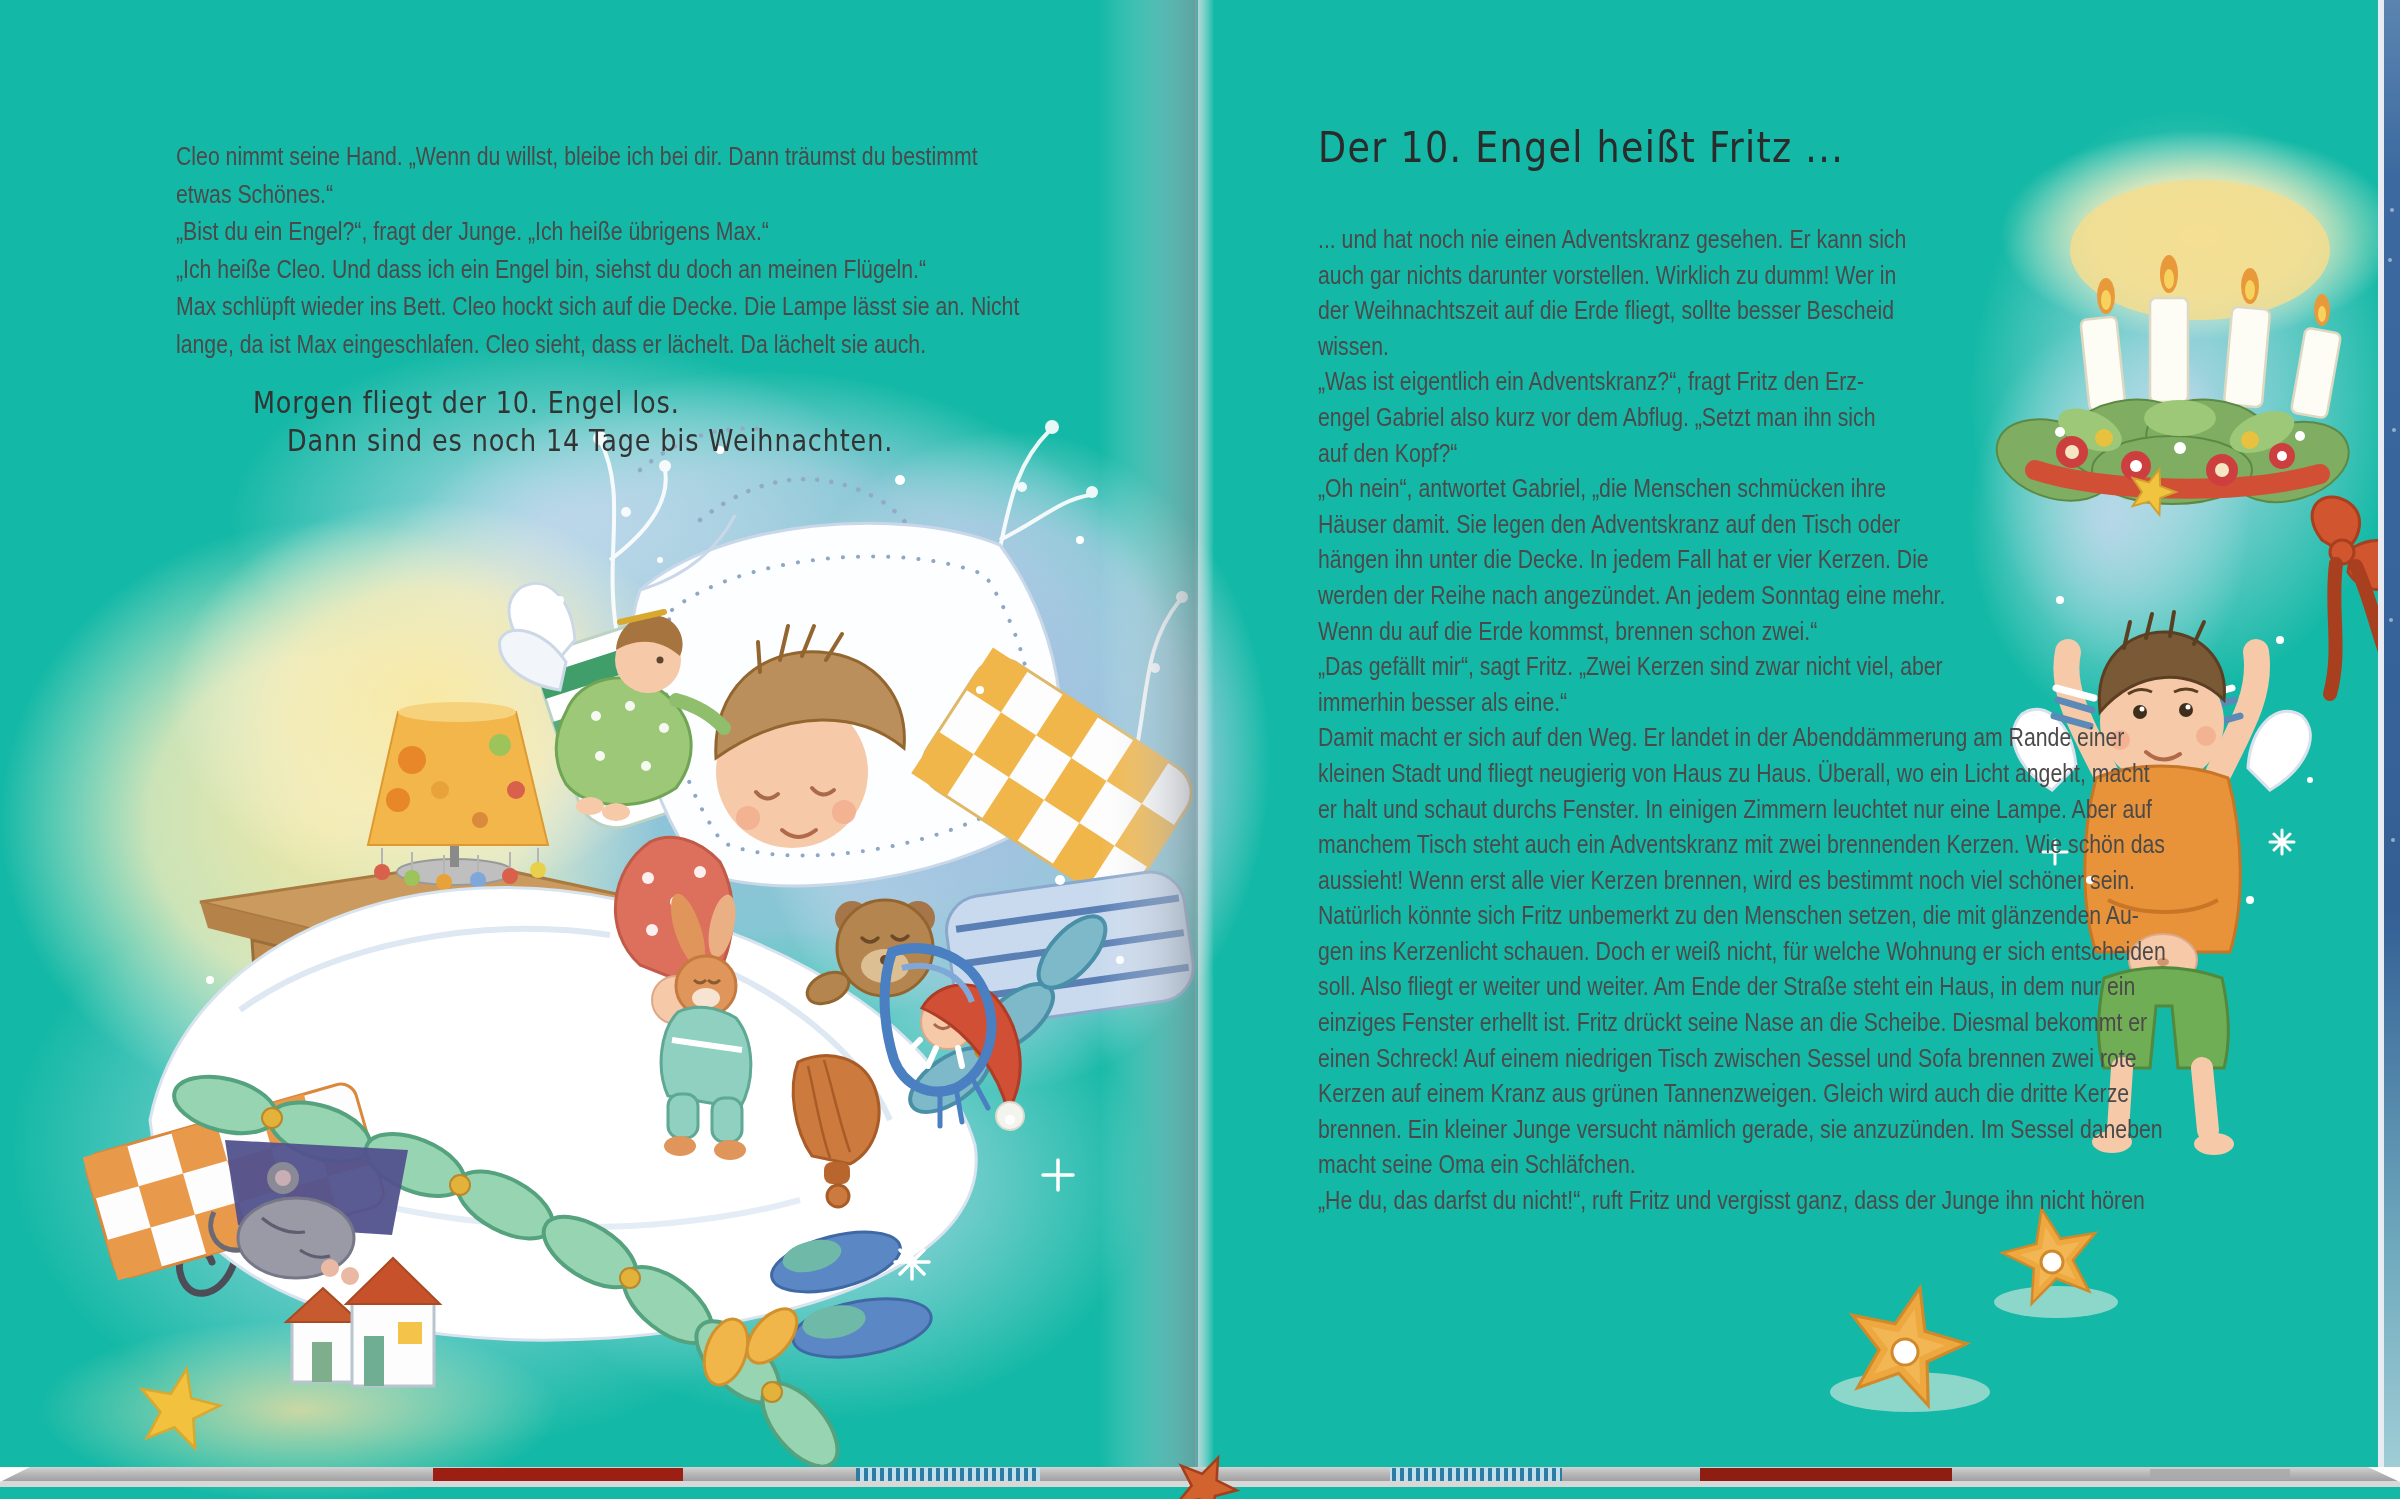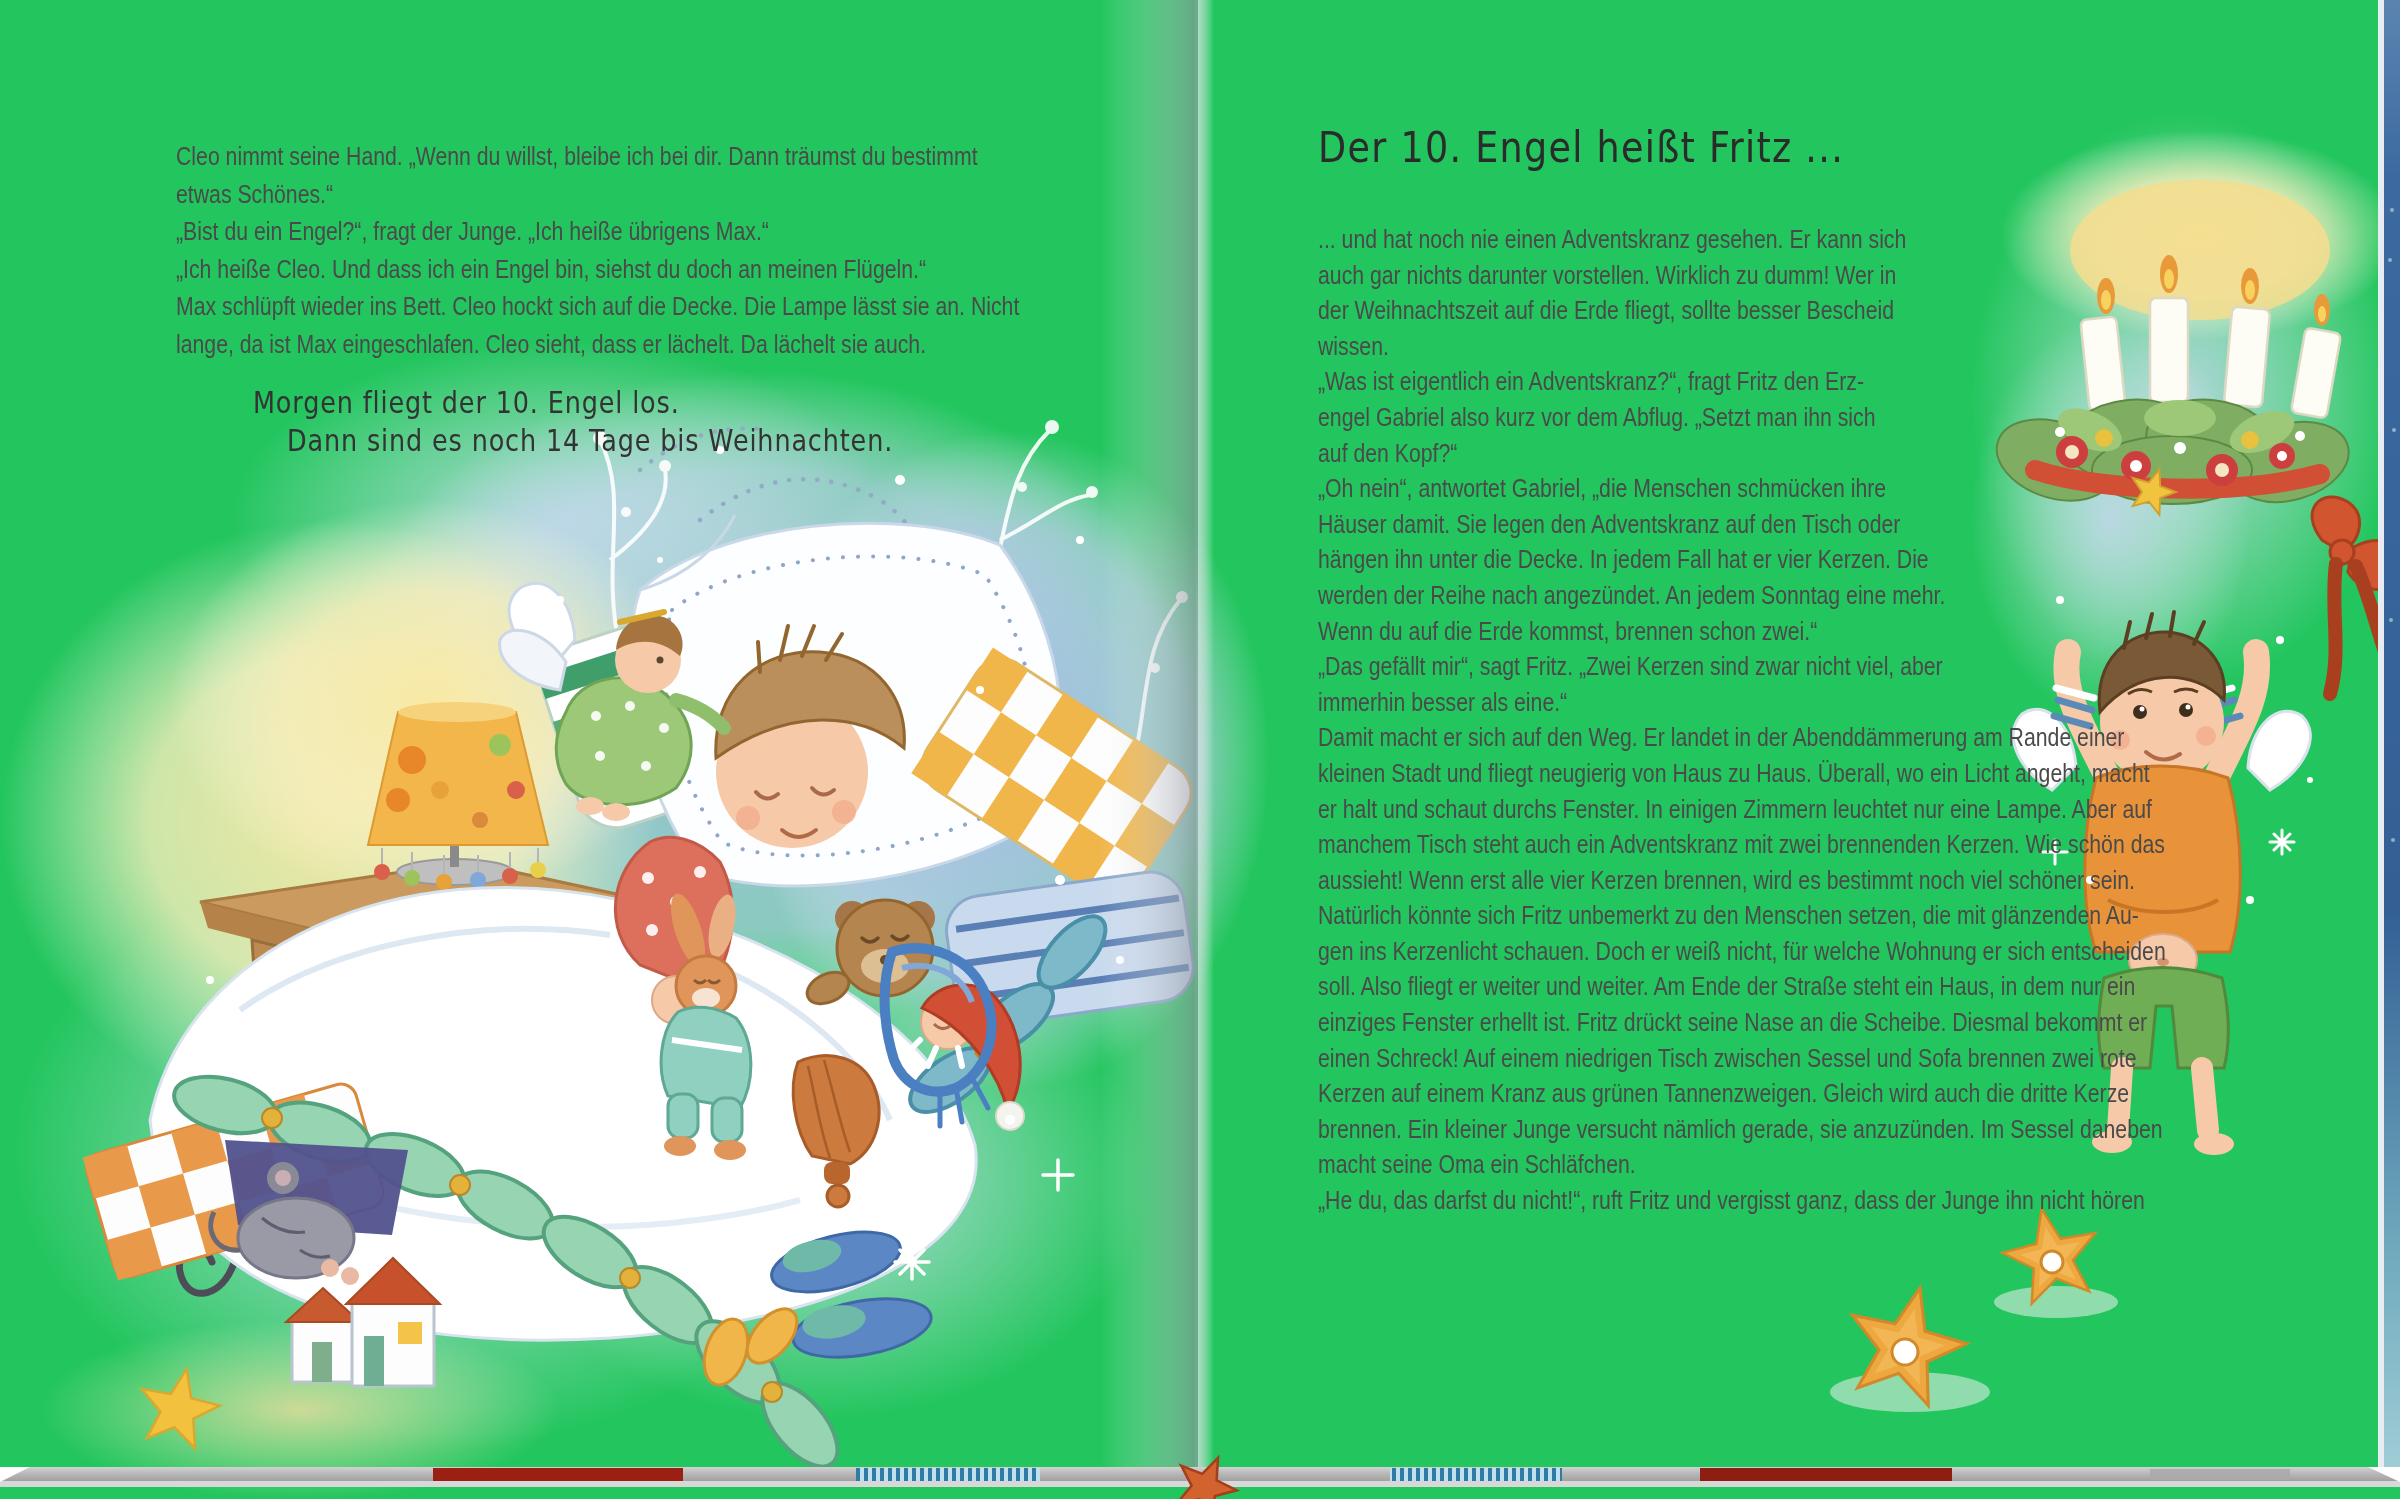--- a/index.html
+++ b/index.html
@@ -1,16 +1,16 @@
 <!DOCTYPE html>
 <html><head>
 <meta charset="utf-8">
 <style>
   html,body{margin:0;padding:0;background:#ffffff;}
-  .canvas{position:relative;width:2400px;height:1499px;background:#22c55e;overflow:hidden;
+  .canvas{position:relative;width:2400px;height:1499px;background:#14b8a6;overflow:hidden;
           font-family:"Liberation Sans",sans-serif;}
   svg.art{position:absolute;left:0;top:0;z-index:1;}
   .txt{position:absolute;z-index:3;color:#4a4a4a;}
   .fit{transform:scaleX(0.85);transform-origin:0 0;}
   .line{white-space:nowrap;}
   .left-par{left:176px;top:138px;font-size:25px;line-height:37.5px;font-weight:400;}
   .right-par{left:1318px;top:222px;font-size:25px;line-height:35.6px;font-weight:400;}
   .hand{font-family:"DejaVu Sans",sans-serif;color:#333333;letter-spacing:1px;}
   .caption{left:253px;top:384px;font-size:30px;line-height:38px;}
   .caption .cap2{padding-left:40px;}

